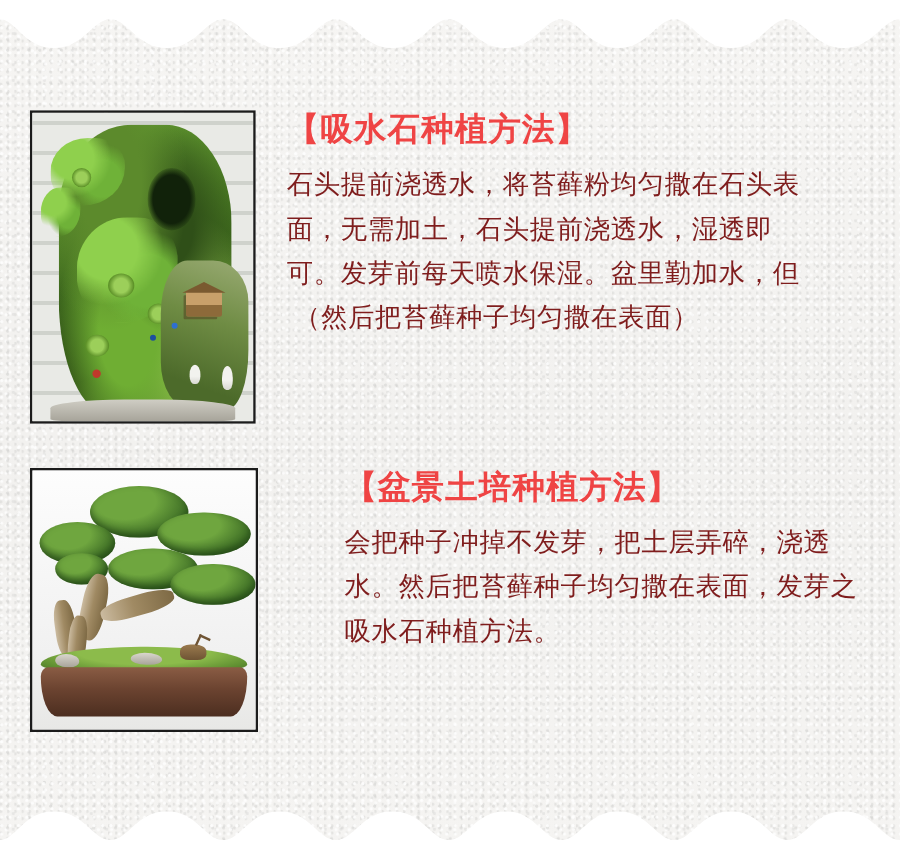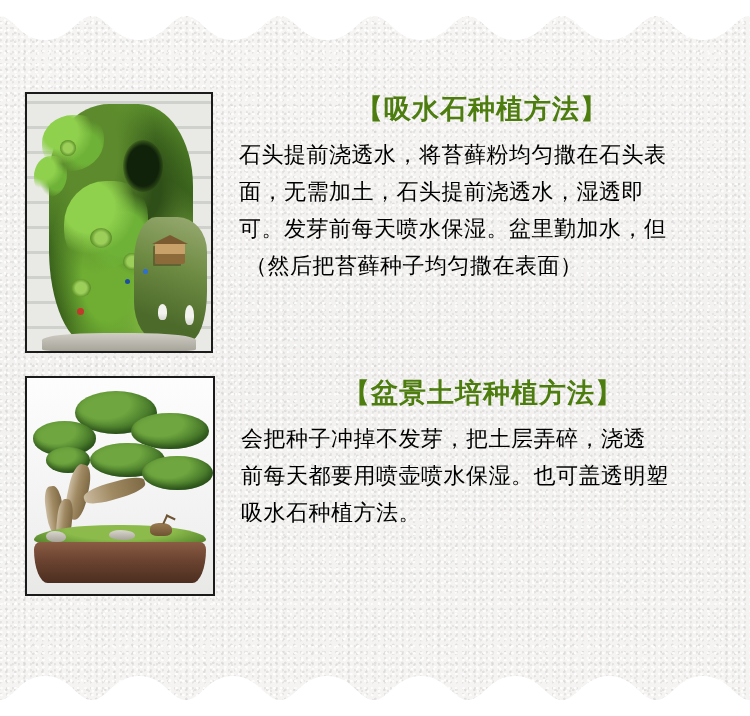--- a/index.html
+++ b/index.html
@@ -59,21 +59,21 @@
   .scallop-bottom { bottom: 0; }
   .scallop svg { display: block; }
 
   
   .block {
     position: absolute;
     display: flex;
     align-items: flex-start;
   }
   .block-1 { left: 25px; top: 92px;  width: 700px; }
-  .block-2 { left: 25px; top: 376px; width: 700px; }
+  .block-2 { left: 25px; top: 390px; width: 700px; gap: 46px; }
 
   .photo {
     position: relative;
     flex: 0 0 auto;
     border: 2px solid #1b1b1b;
     background: #ffffff;
     overflow: hidden;
     box-sizing: border-box;
   }
   .photo-1 { width: 188px; height: 261px; }
@@ -85,32 +85,31 @@
     overflow: hidden;
   }
 
   .text-col {
     flex: 1 1 auto;
     padding-left: 26px;
     box-sizing: border-box;
   }
 
   .heading {
-    color: #4d7c0f;
+    color: #ef4444;
     font-weight: bold;
     font-size: 27px;
     line-height: 34px;
     letter-spacing: 1px;
     margin: 0 0 10px 0;
     white-space: nowrap;
-    text-align: center;
   }
 
   .body-text {
-    color: #000000;
+    color: #7f1d1d;
     font-size: 22px;
     line-height: 37px;
     letter-spacing: 0.5px;
     margin: 0;
     text-align: justify;
     text-justify: inter-ideograph;
   }
   .body-line { display: block; white-space: nowrap; }
   .body-line.indent { padding-left: 6px; }
 
@@ -364,19 +363,19 @@
         <div class="stone" style="left:44%;bottom:25%;width:26px;height:10px;"></div>
         <div class="deer"></div>
         <div class="pot"></div>
       </div>
     </div>
 
     <div class="text-col">
       <div class="heading">【盆景土培种植方法】</div>
       <div class="body-text">
         <span class="body-line">会把种子冲掉不发芽，把土层弄碎，浇透</span>
-        <span class="body-line">前每天都要用喷壶喷水保湿。也可盖透明塑</span>
+        <span class="body-line">水。然后把苔藓种子均匀撒在表面，发芽之</span>
         <span class="body-line">吸水石种植方法。</span>
       </div>
     </div>
   </div>
 
 </div>
 
 </body></html>

